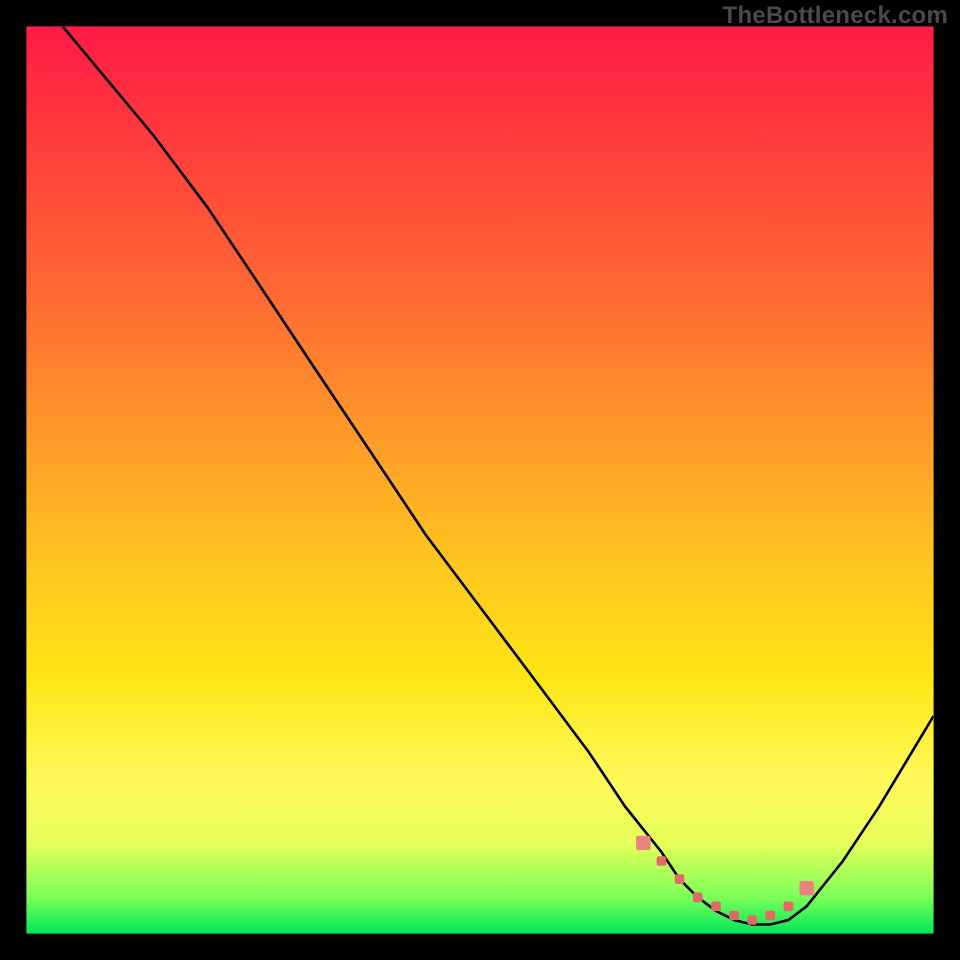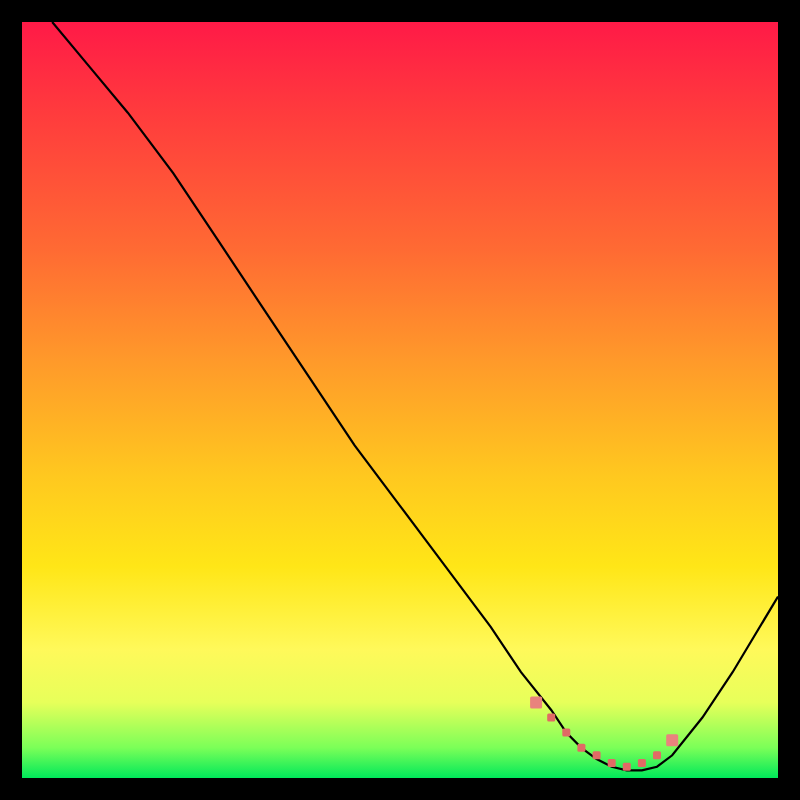--- a/index.html
+++ b/index.html
@@ -70,13 +70,14 @@
         <rect x="555.4" y="721.8" width="8.0" height="8.0" rx="1.5" fill="#e16a65"></rect>
         <rect x="570.6" y="729.3" width="8.0" height="8.0" rx="1.5" fill="#e16a65"></rect>
         <rect x="585.7" y="736.9" width="8.0" height="8.0" rx="1.5" fill="#e16a65"></rect>
         <rect x="600.8" y="740.7" width="8.0" height="8.0" rx="1.5" fill="#e16a65"></rect>
         <rect x="615.9" y="736.9" width="8.0" height="8.0" rx="1.5" fill="#e16a65"></rect>
         <rect x="631.0" y="729.3" width="8.0" height="8.0" rx="1.5" fill="#e16a65"></rect>
         <rect x="644.2" y="712.2" width="12.0" height="12.0" rx="1.5" fill="#e9837d"></rect>
       </g>
   </svg>
 
+  <div class="attrib">TheBottleneck.com</div>
 </div>
 
 </body></html>

